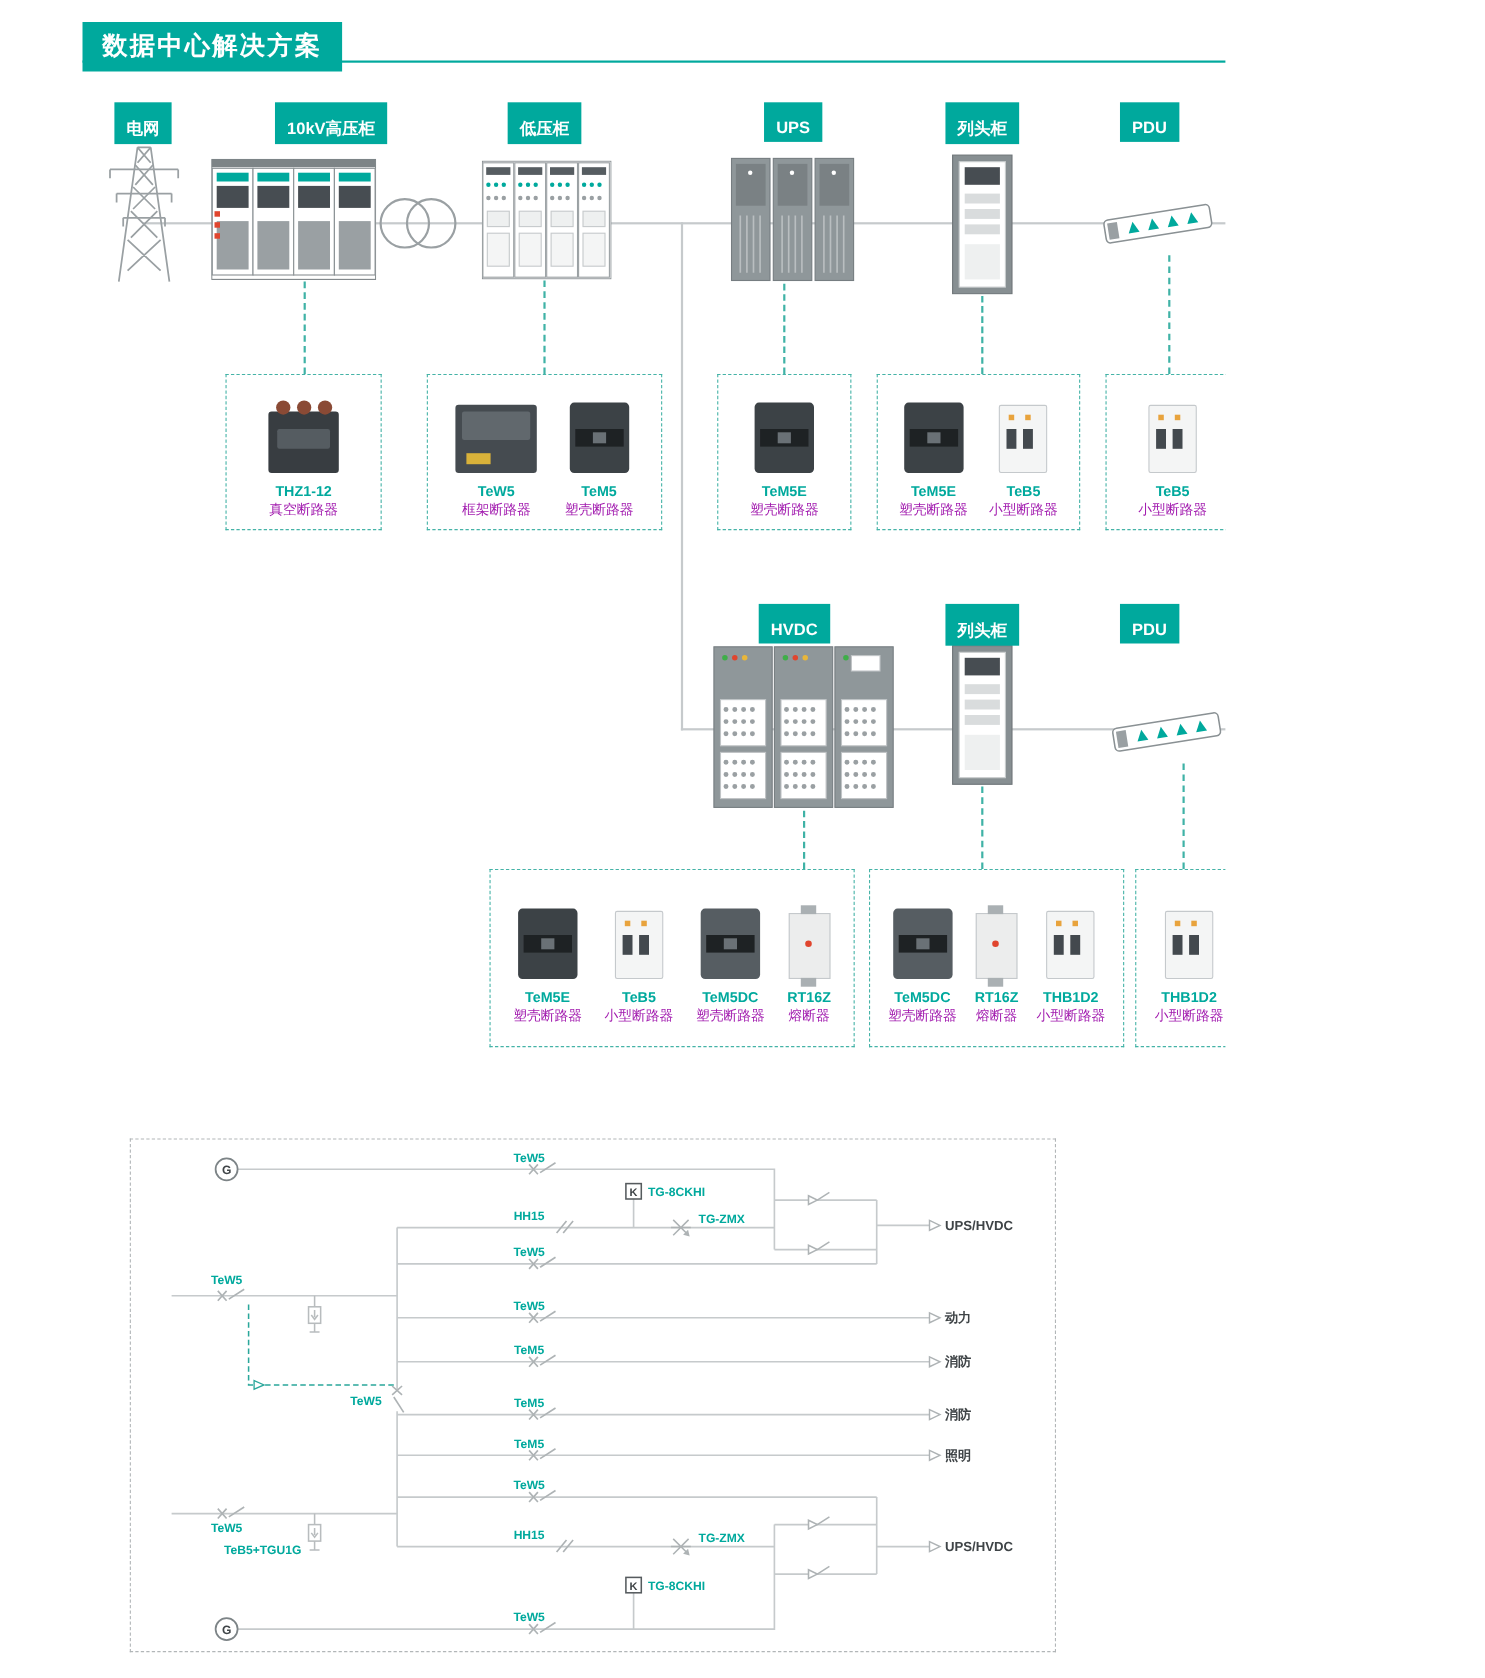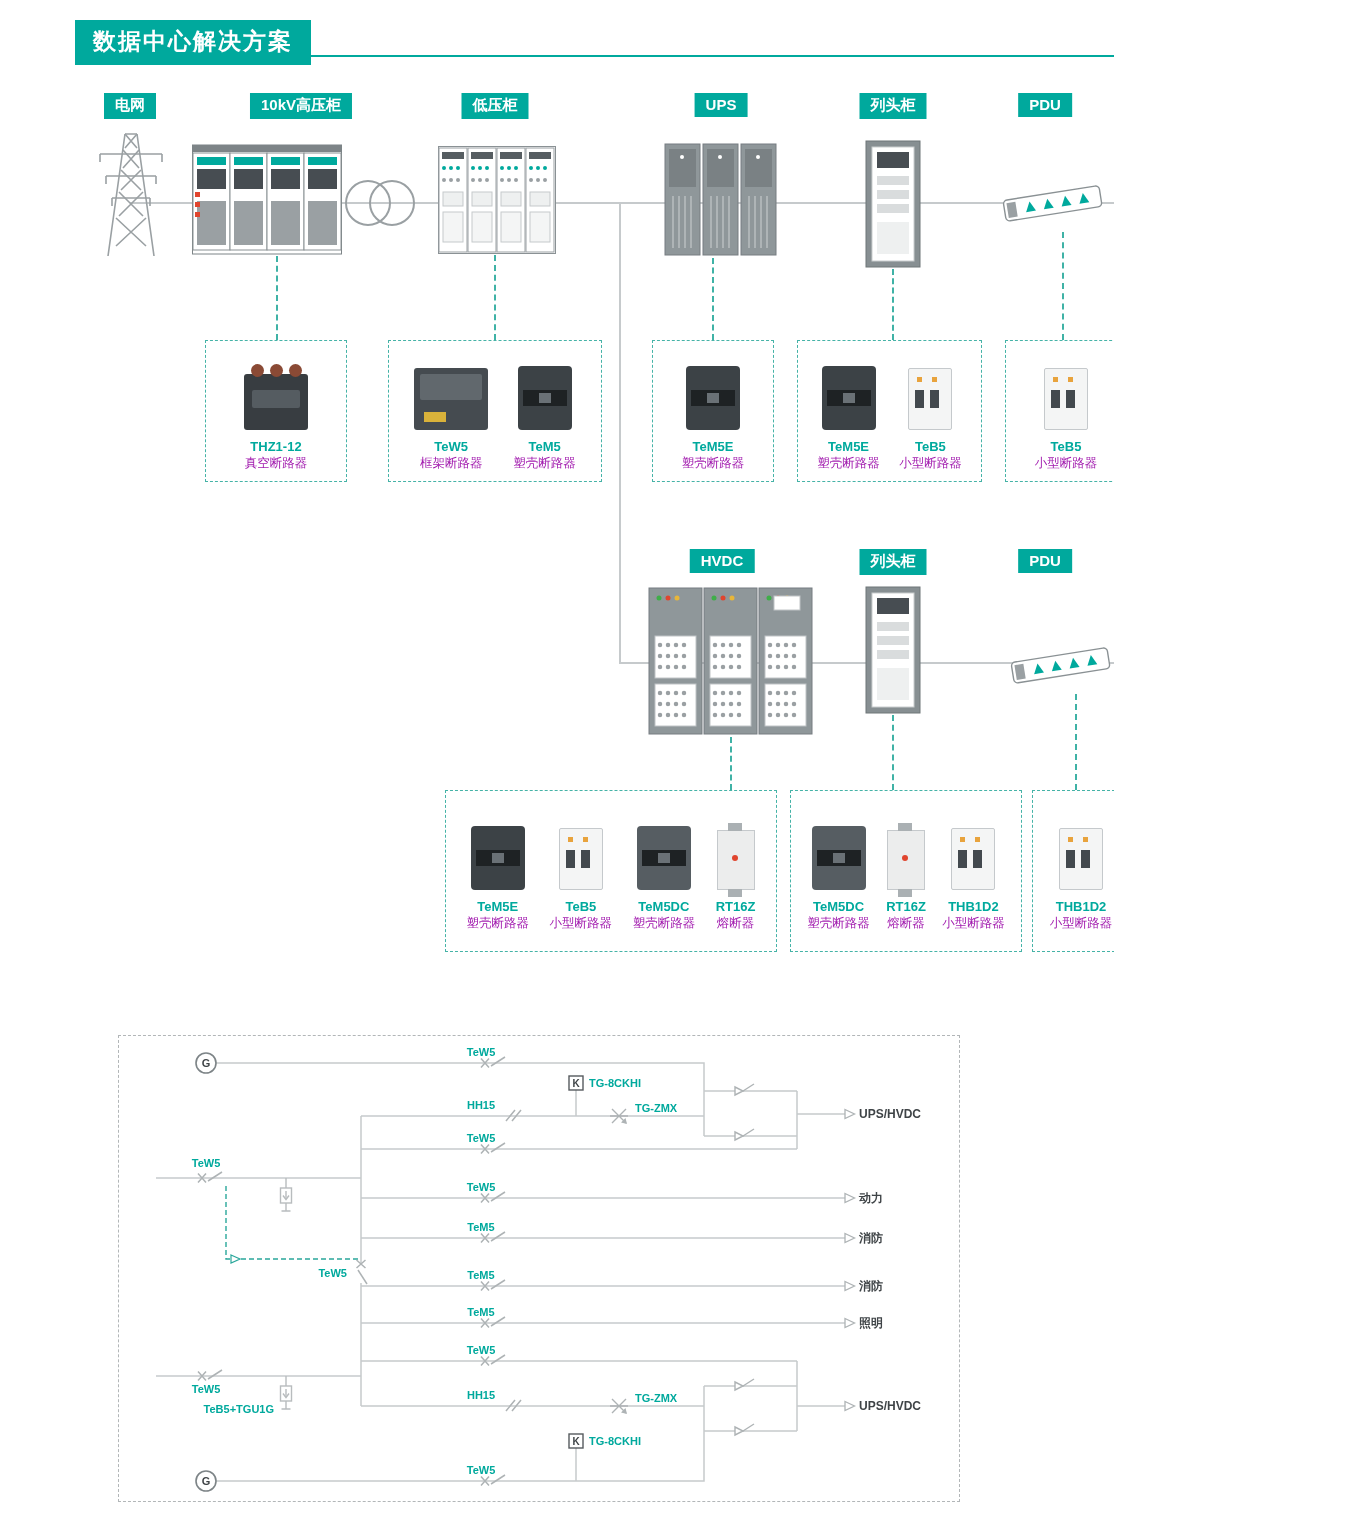--- a/index.html
+++ b/index.html
@@ -1,21 +1,21 @@
 <!DOCTYPE html>
 <html><head>
 <meta charset="utf-8">
 <style>
   html,body{margin:0;padding:0;background:#fff;}
   .page{position:relative;width:1114px;height:1525px;background:#fff;font-family:"Liberation Sans",sans-serif;overflow:hidden;}
 
   .title-badge{position:absolute;background:#00A99D;color:#fff;font-size:23px;font-weight:bold;padding:6px 18px 8px;letter-spacing:2px;z-index:3;white-space:nowrap;}
   .title-rule{position:absolute;height:2px;background:#00A99D;z-index:2;}
 
-  .chain-label{position:absolute;transform:translateX(-50%);background:#00A99D;color:#fff;font-size:15px;font-weight:bold;padding:3px 11px 4px;white-space:nowrap;z-index:4;}
+  .chain-label{position:absolute;transform:translateX(-50%);background:#00A99D;color:#fff;font-size:15px;font-weight:bold;padding:15px 11px 4px;white-space:nowrap;z-index:4;}
 
   .hline{position:absolute;height:2px;background:#c6cacc;z-index:0;}
   .vline{position:absolute;width:2px;background:#c6cacc;z-index:0;}
   .dconn{position:absolute;width:0;border-left:2px dashed #3fb2a6;z-index:1;}
   .equip{position:absolute;z-index:2;}
 
   .pbox{position:absolute;border:1.5px dashed #45b3a7;display:flex;justify-content:space-evenly;align-items:center;background:#fff;z-index:2;}
   .pitem{display:flex;flex-direction:column;align-items:center;text-align:center;}
   .picon-wrap{height:80px;display:flex;align-items:flex-end;justify-content:center;margin-bottom:8px;}
   .pname{color:#00A99D;font-size:13px;line-height:1.35;font-weight:bold;}

